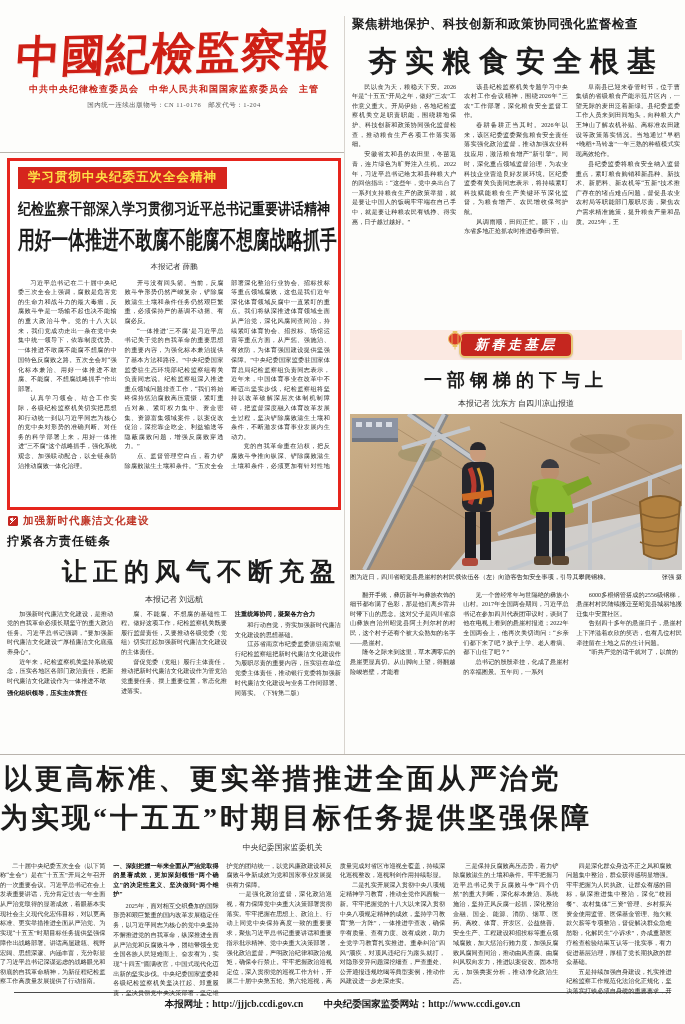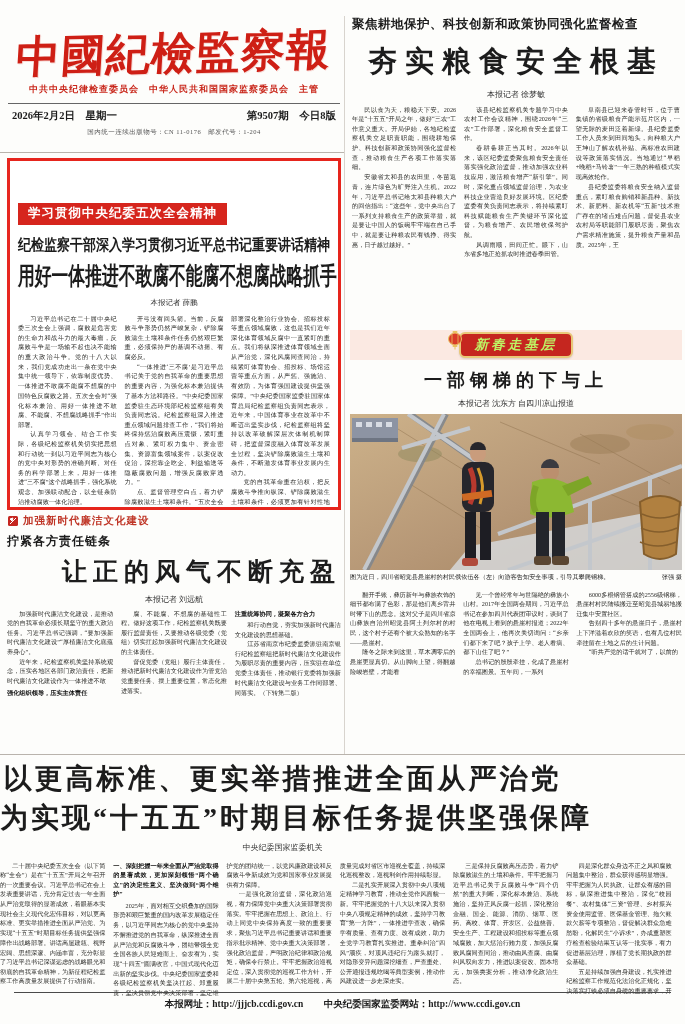--- a/index.html
+++ b/index.html
@@ -32,42 +32,42 @@
 
   
   #grain { left:352px; top:16px; width:328px; }
   #grain .kicker { font-size:12.5px; letter-spacing:.5px; }
   #grain .hl { font-size:29px; letter-spacing:8px; margin-top:9px; }
   #grain .byline { margin:7px 0 5px; }
   #grain .bodywrap { height:228px; } #grain .bt { height:380px; }
 
   
   #redbox { left:7px; top:158px; width:334px; height:352px; border:3px solid #e6251d; background:#fff; padding:6px 8px 4px; }
-  .redlabel { display:inline-block; background:#d6251d; color:#ffffff; font-family:"Liberation Sans", sans-serif;
-              font-weight:bold; font-size:12.5px; padding:2px 10px 3px; letter-spacing:1px;margin-top:36px; }
+  .redlabel { display:inline-block; background:#d6251d; color:#fde047; font-family:"Liberation Sans", sans-serif;
+              font-weight:bold; font-size:12.5px; padding:2px 10px 3px; letter-spacing:1px; }
   #redbox .kicker2 { text-align:center; font-weight:bold; font-size:13px; margin-top:11px;
                      transform:scaleY(1.2); white-space:nowrap; }
   #redbox .hl2 { text-align:center; font-family:"Liberation Sans", sans-serif; font-weight:900; font-size:16.8px;
                  margin-top:11px; transform:scaleY(1.45); white-space:nowrap; }
   #redbox .byline { font-size:7.5px; margin:10px 0 6px;text-align:center; }
   #redbox .bodywrap { height:198px; } #redbox .bt { height:330px; }
 
   
   #culture { left:7px; top:514px; width:334px; }
   .sectag { display:flex; align-items:center; gap:4px; color:#bf3526; font-size:10.5px; font-weight:bold; letter-spacing:1px; }
   #culture .kicker { font-size:12px; margin-top:5px; letter-spacing:1px; }
   #culture .hl { font-size:25px; letter-spacing:6px; margin-top:5px;text-align:right; }
   #culture .byline { margin:6px 0 4px; }
   #culture .bodywrap { height:136px; } #culture .bt { height:227px; }
 
   
   #ladder { left:350px; top:330px; width:332px; }
   .band { height:30px; background:#fbe9e2; display:flex; align-items:center; justify-content:center; }
   .badge { position:relative; background:#c5261f; border:2px solid #e9c878; border-radius:6px;
-           color:#bef264; font-weight:900; font-size:13.5px; padding:2px 14px; letter-spacing:3px;
+           color:#ffffff; font-weight:900; font-size:13.5px; padding:2px 14px; letter-spacing:3px;
            font-style:italic; box-shadow:0 1px 2px #0002; }
   .badge .lantern { position:absolute; left:-14px; top:-4px; }
   #ladder .hl { font-size:18px; letter-spacing:5px; margin-top:8px; }
   #ladder .byline { margin:6px 0 5px; }
   .photo { display:block; width:332px; height:156px; background:#c0a37c; }
   .capwrap { overflow:hidden; height:13px; margin-top:3px; }
   .cap { display:flex; justify-content:space-between; gap:10px; font-size:10.3px; color:#222;
          transform:scale(0.6); transform-origin:0 0; width:166.6%; }
   #ladder .bodywrap { height:150px; margin-top:4px; } #ladder .bt { height:250px; }
 
@@ -79,33 +79,28 @@
 
   #footer { left:0; top:998px; width:685px; text-align:center; font-size:9.5px; font-weight:bold; }
   #footer span { margin:0 9px; }
 </style>
 </head>
 <body>
 
 <div id="masthead" class="abs">
   <div class="brand">中國紀檢監察報</div>
   <div class="supervisor">中共中央纪律检查委员会　中华人民共和国国家监察委员会　主管</div>
-  <div class="dateline">
-    <span>2026年2月2日　星期一</span>
-    <span>第9507期　今日8版</span>
-  </div>
   <div class="pubcode">国内统一连续出版物号：CN 11-0176　邮发代号：1-204</div>
 </div>
 <div class="abs hline" style="left:0;top:152px;width:344px"></div>
 <div class="abs vline" style="left:344px;top:16px;height:738px"></div>
 
 <div id="grain" class="abs">
   <div class="kicker">聚焦耕地保护、科技创新和政策协同强化监督检查</div>
   <div class="hl">夯实粮食安全根基</div>
-  <div class="byline">本报记者 徐梦敏</div>
   <div class="bodywrap">
     <div class="bt c3">
         <p>民以食为天，粮稳天下安。2026年是“十五五”开局之年，做好“三农”工作意义重大。开局伊始，各地纪检监察机关立足职责职能，围绕耕地保护、科技创新和政策协同强化监督检查，推动粮食生产各项工作落实落细。</p>
         <p>安徽省太和县的农田里，冬苗返青，连片绿色为旷野注入生机。2022年，习近平总书记给太和县种粮大户的回信指出：“这些年，党中央出台了一系列支持粮食生产的政策举措，就是要让中国人的饭碗牢牢端在自己手中，就是要让种粮农民有钱挣、得实惠，日子越过越好。”</p>
         <p>该县纪检监察机关专题学习中央农村工作会议精神，围绕2026年“三农”工作部署，深化粮食安全监督工作。</p>
         <p>春耕备耕正当其时。2026年以来，该区纪委监委聚焦粮食安全责任落实强化政治监督，推动加强农业科技应用，激活粮食增产“新引擎”。同时，深化重点领域监督治理，为农业科技企业营造良好发展环境。区纪委监委有关负责同志表示，将持续紧盯科技赋能粮食生产关键环节深化监督，为粮食增产、农民增收保驾护航。</p>
         <p>风调雨顺，田间正忙。眼下，山东省多地正抢抓农时推进春季田管。</p>
         <p>阜南县已迎来春管时节，位于曹集镇的省级粮食产能示范片区内，一望无际的麦田泛着新绿。县纪委监委工作人员来到田间地头，向种粮大户王坤山了解农机补贴、高标准农田建设等政策落实情况。当地通过“早稻+晚稻+马铃薯”一年三熟的种植模式实现高效轮作。</p>
         <p>县纪委监委将粮食安全纳入监督重点，紧盯粮食购销和新品种、新技术、新肥料、新农机等“五新”技术推广存在的堵点难点问题，督促县农业农村局等职能部门履职尽责，聚焦农户需求精准施策，提升粮食产量和品质。2025年，王</p>
       </div>

